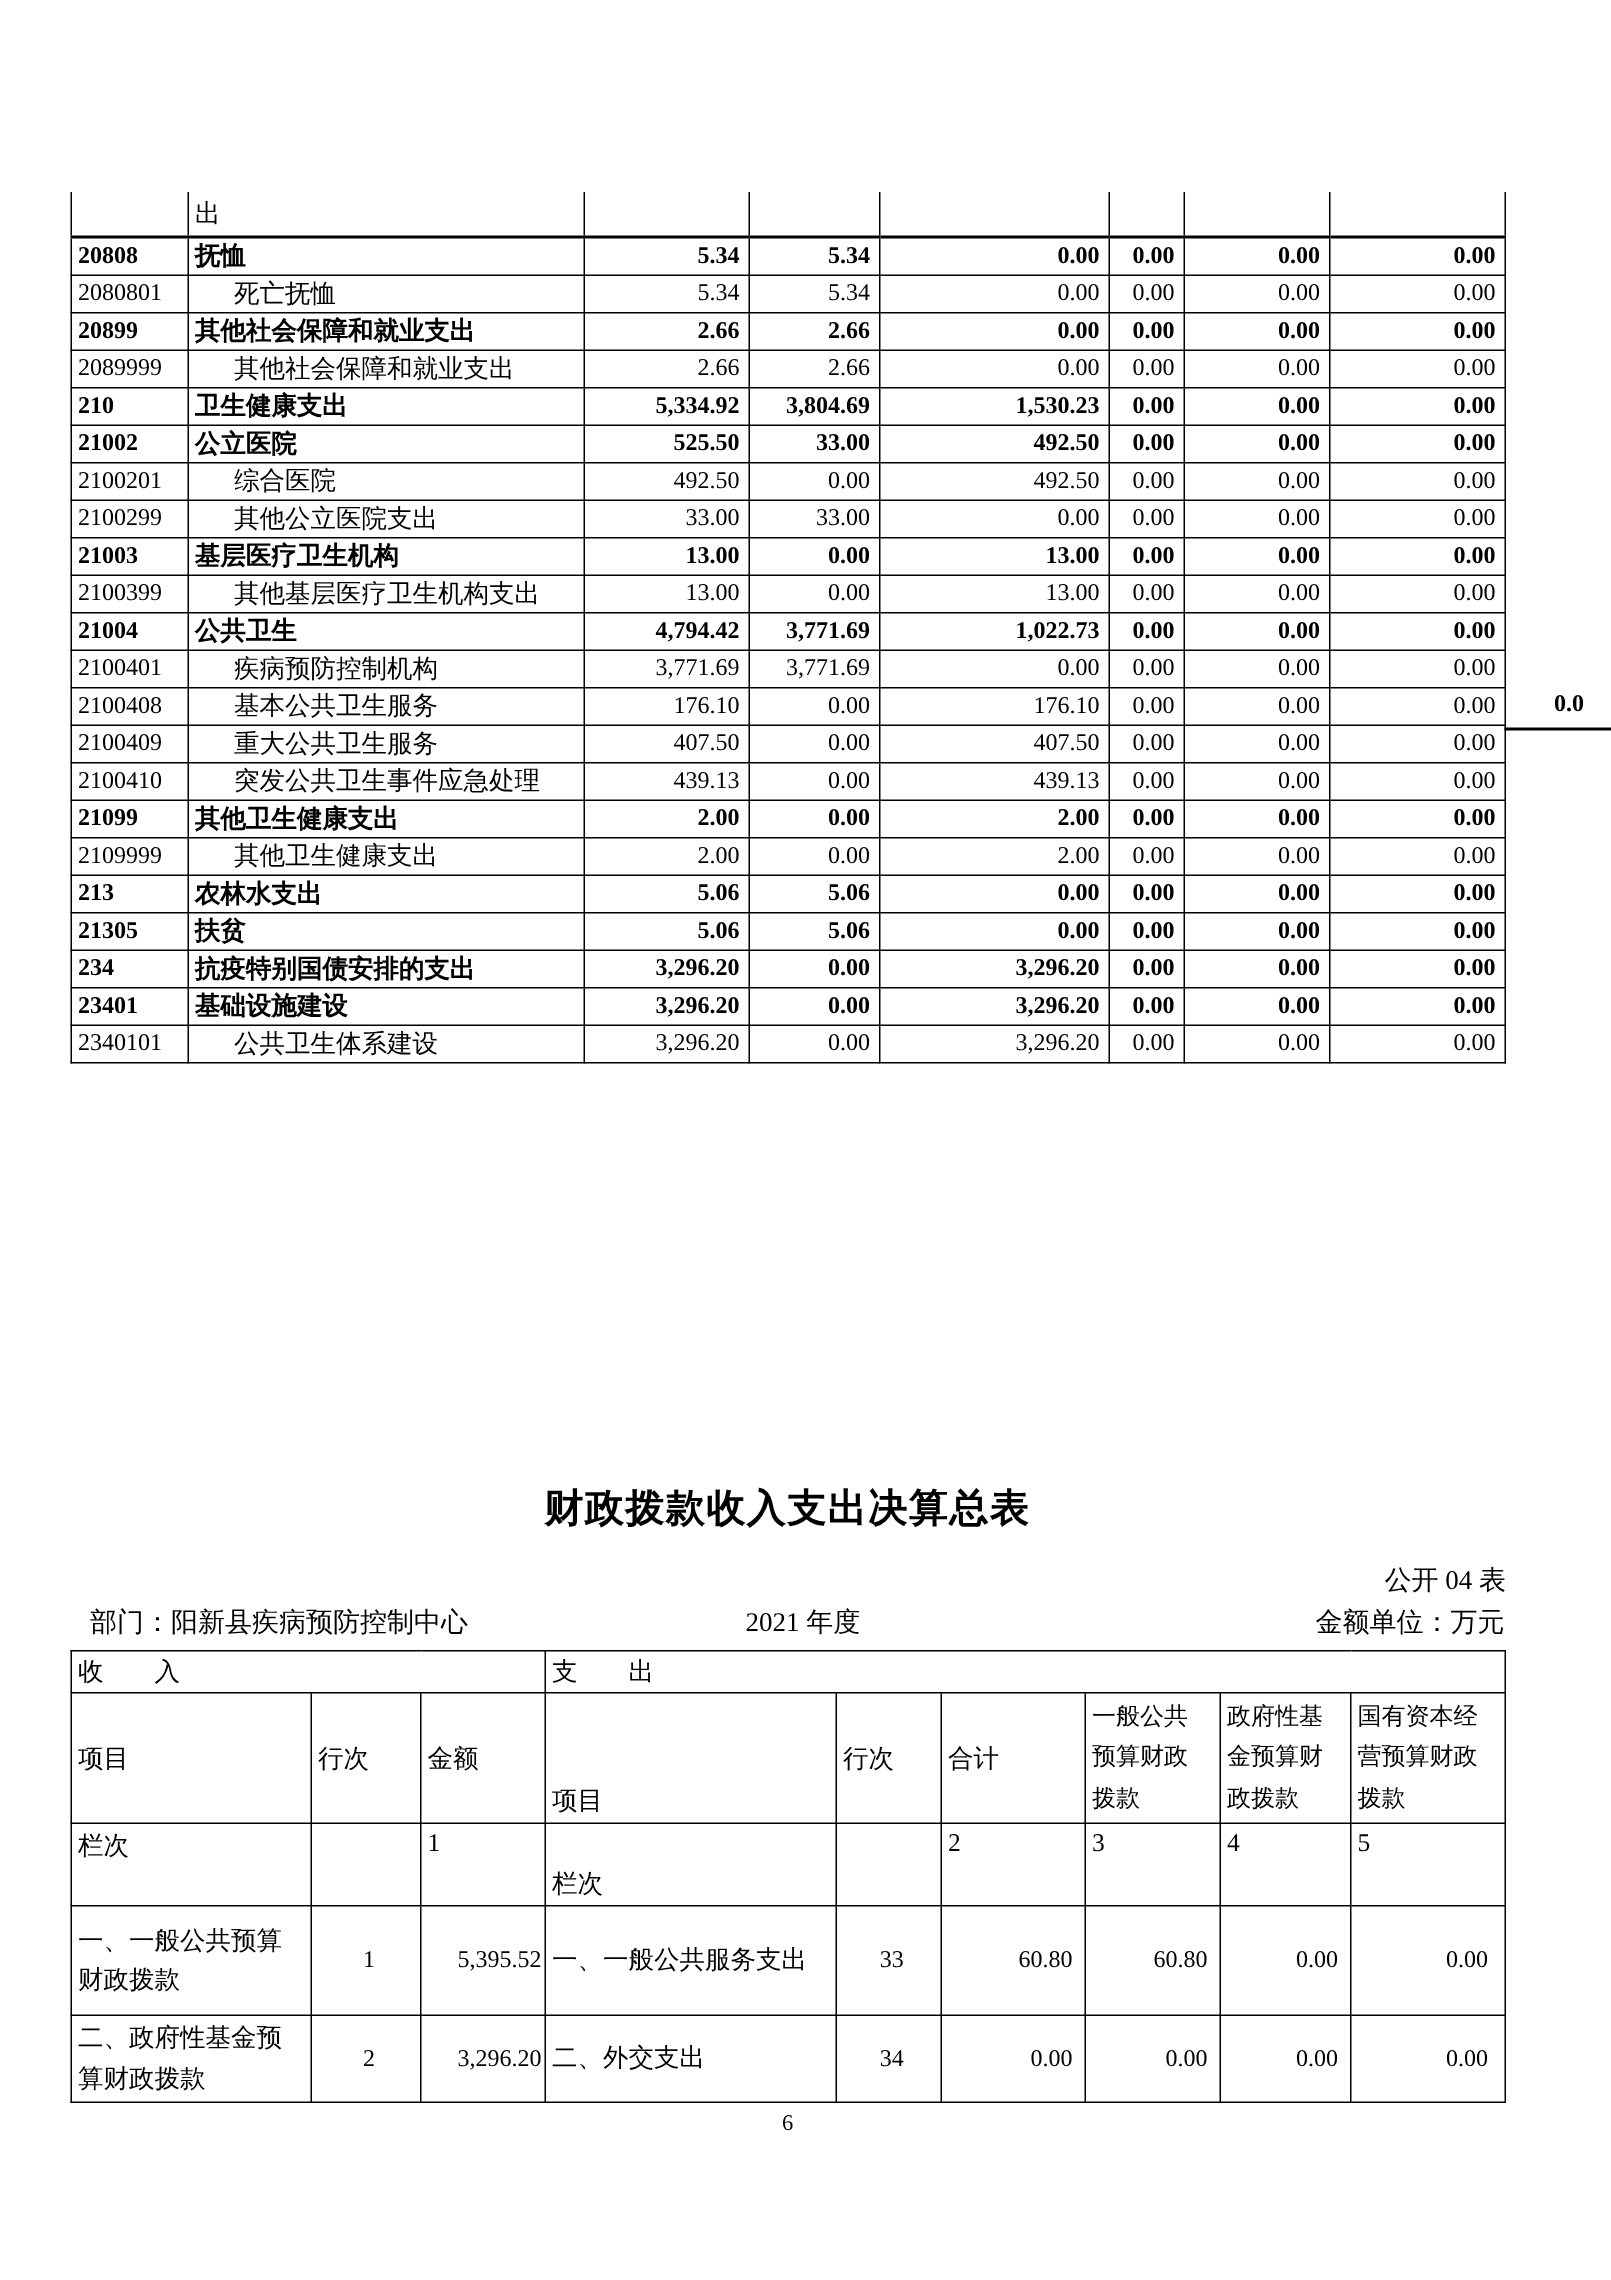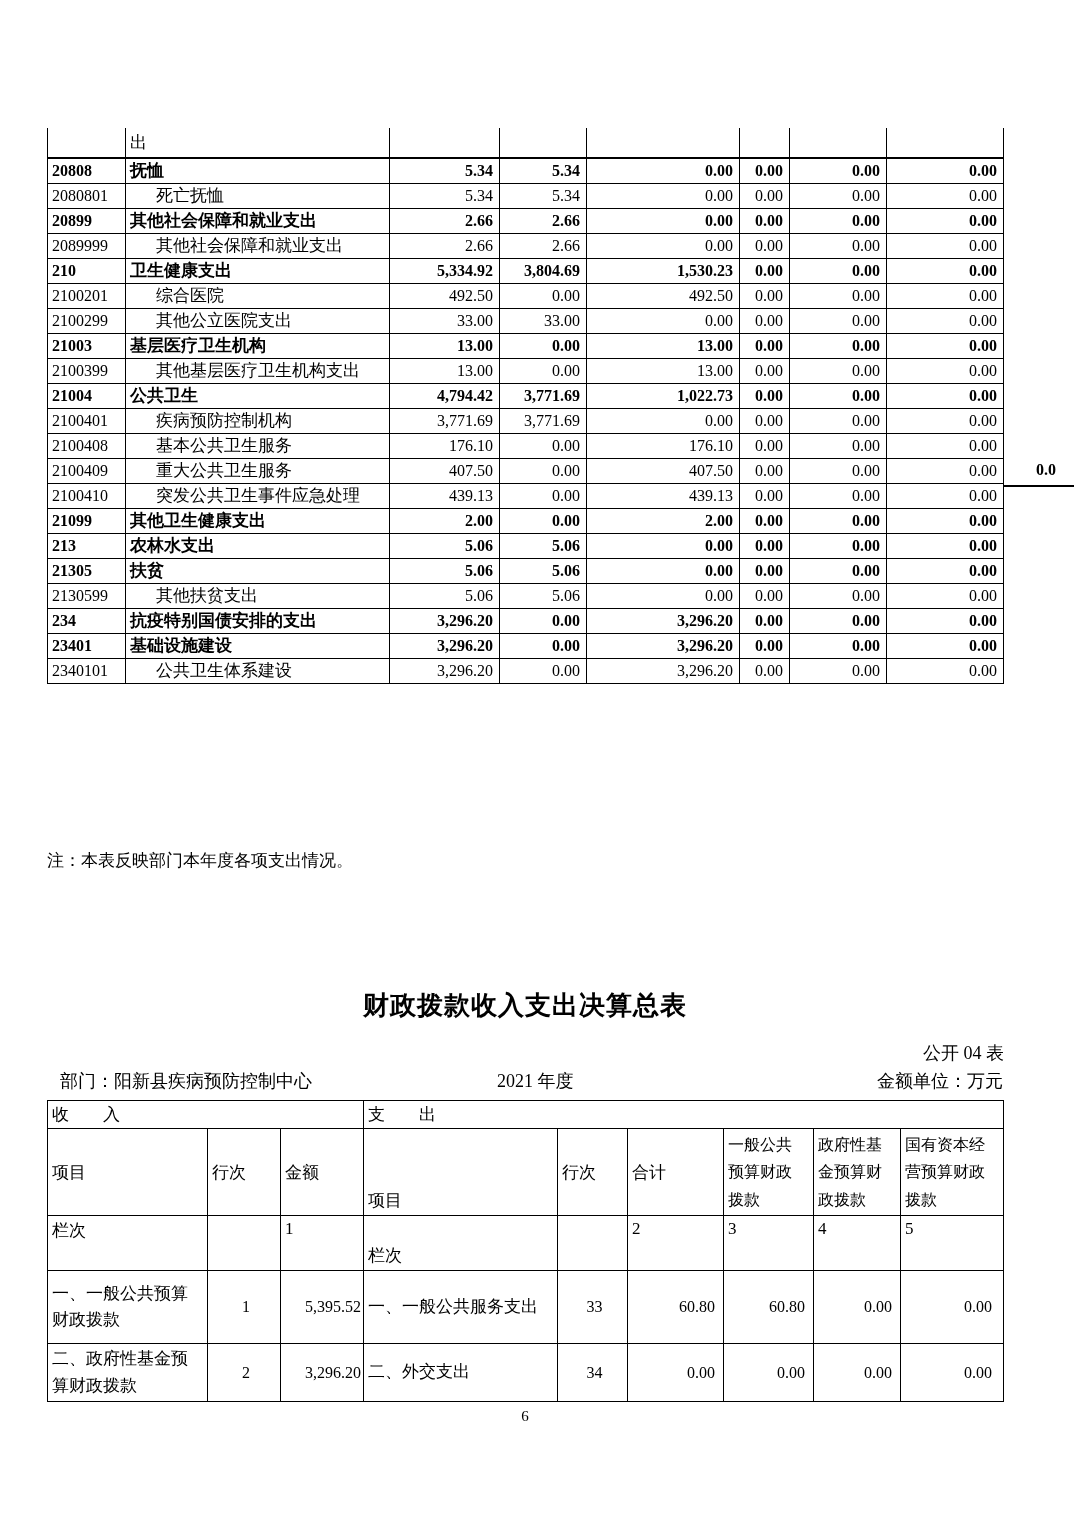--- a/index.html
+++ b/index.html
@@ -121,20 +121,30 @@
         <tr class="b">
           <td class="code">210</td>
           <td class="name">卫生健康支出</td>
           <td class="num">5,334.92</td>
           <td class="num">3,804.69</td>
           <td class="num">1,530.23</td>
           <td class="num">0.00</td>
           <td class="num">0.00</td>
           <td class="num">0.00</td>
         </tr>
+        <tr class="b">
+          <td class="code">21002</td>
+          <td class="name">公立医院</td>
+          <td class="num">525.50</td>
+          <td class="num">33.00</td>
+          <td class="num">492.50</td>
+          <td class="num">0.00</td>
+          <td class="num">0.00</td>
+          <td class="num">0.00</td>
+        </tr>
         <tr>
           <td class="code">2100201</td>
           <td class="name ind">综合医院</td>
           <td class="num">492.50</td>
           <td class="num">0.00</td>
           <td class="num">492.50</td>
           <td class="num">0.00</td>
           <td class="num">0.00</td>
           <td class="num">0.00</td>
         </tr>
@@ -221,50 +231,50 @@
         <tr class="b">
           <td class="code">21099</td>
           <td class="name">其他卫生健康支出</td>
           <td class="num">2.00</td>
           <td class="num">0.00</td>
           <td class="num">2.00</td>
           <td class="num">0.00</td>
           <td class="num">0.00</td>
           <td class="num">0.00</td>
         </tr>
+        <tr>
+          <td class="code">2109999</td>
+          <td class="name ind">其他卫生健康支出</td>
+          <td class="num">2.00</td>
+          <td class="num">0.00</td>
+          <td class="num">2.00</td>
+          <td class="num">0.00</td>
+          <td class="num">0.00</td>
+          <td class="num">0.00</td>
+        </tr>
         <tr class="b">
           <td class="code">213</td>
           <td class="name">农林水支出</td>
           <td class="num">5.06</td>
           <td class="num">5.06</td>
           <td class="num">0.00</td>
           <td class="num">0.00</td>
           <td class="num">0.00</td>
           <td class="num">0.00</td>
         </tr>
         <tr class="b">
           <td class="code">21305</td>
           <td class="name">扶贫</td>
           <td class="num">5.06</td>
           <td class="num">5.06</td>
           <td class="num">0.00</td>
           <td class="num">0.00</td>
           <td class="num">0.00</td>
           <td class="num">0.00</td>
         </tr>
-        <tr>
-          <td class="code">2130599</td>
-          <td class="name ind">其他扶贫支出</td>
-          <td class="num">5.06</td>
-          <td class="num">5.06</td>
-          <td class="num">0.00</td>
-          <td class="num">0.00</td>
-          <td class="num">0.00</td>
-          <td class="num">0.00</td>
-        </tr>
         <tr class="b">
           <td class="code">234</td>
           <td class="name">抗疫特别国债安排的支出</td>
           <td class="num">3,296.20</td>
           <td class="num">0.00</td>
           <td class="num">3,296.20</td>
           <td class="num">0.00</td>
           <td class="num">0.00</td>
           <td class="num">0.00</td>
         </tr>
@@ -287,21 +297,20 @@
           <td class="num">0.00</td>
           <td class="num">0.00</td>
           <td class="num">0.00</td>
         </tr>
       </tbody>
   </table>
 
   <div id="t1-overflow">0.0</div>
   <div id="t1-overflow-line"></div>
 
-  <div id="t1-note">注：本表反映部门本年度各项支出情况。</div>
 
   <div id="sum-title">财政拨款收入支出决算总表</div>
   <div id="sum-label">公开 04 表</div>
   <div id="sum-dept">部门：阳新县疾病预防控制中心</div>
   <div id="sum-year">2021 年度</div>
   <div id="sum-unit">金额单位：万元</div>
 
   <table id="t2">
     <colgroup>
       <col style="width:160px">

